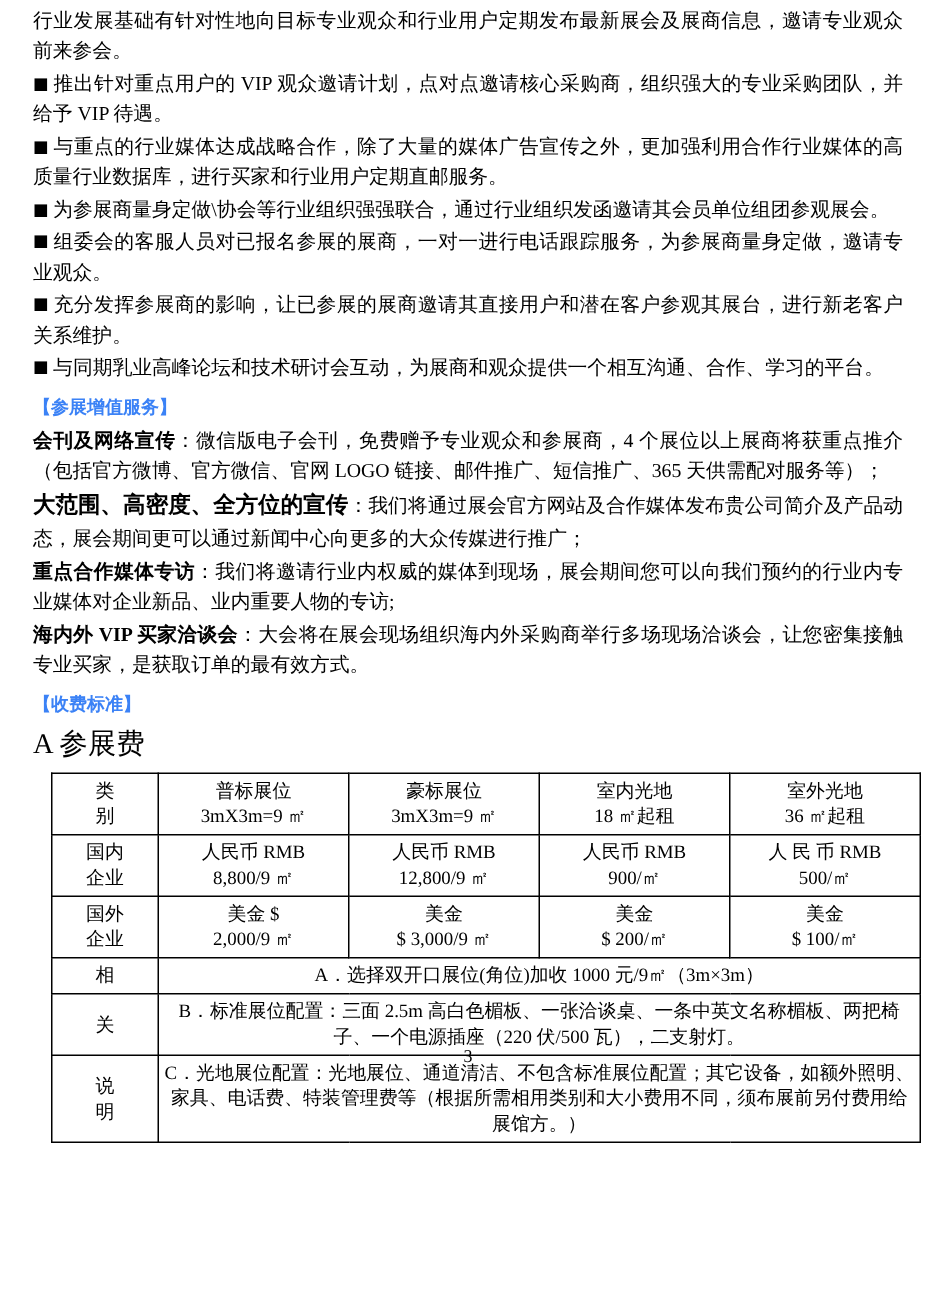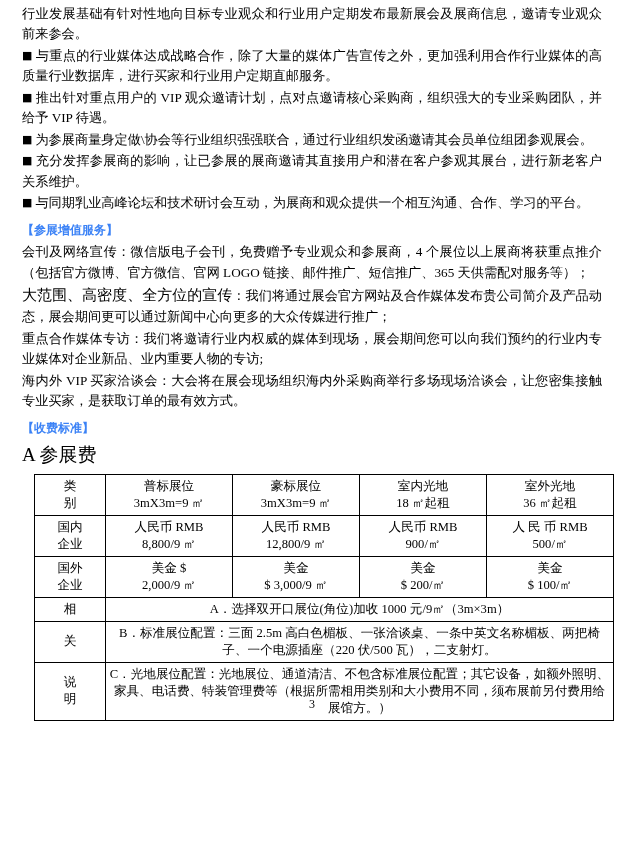--- a/index.html
+++ b/index.html
@@ -48,21 +48,21 @@
     margin: 7px 0 3px 0;
     font-family: "Liberation Serif", serif;
     font-size: 12px;
   }
   .svc {
     margin: 0 0 1px 0;
     text-align: justify;
     text-justify: inter-ideograph;
   }
   .svc .lead {
-    font-weight: normal;
+    font-weight: bold;
   }
   .svc .lead.big {
     font-size: 15px;
     margin-top: 28px;
   }
   .subhead {
     font-weight: normal;
     margin: 3px 0 4px 0;
     font-size: 19px;
   }
@@ -98,23 +98,24 @@
     font-size: 12px;
   }
 </style>
 </head>
 <body>
 
 <div class="page">
 
   <p class="para">行业发展基础有针对性地向目标专业观众和行业用户定期发布最新展会及展商信息，邀请专业观众前来参会。</p>
 
+  <p class="bullet-para"><span class="sq">■</span><span>推出针对重点用户的 VIP 观众邀请计划，点对点邀请核心采购商，组织强大的专业采购团队，并给予 VIP 待遇。</span></p>
   <p class="bullet-para"><span class="sq">■</span><span>与重点的行业媒体达成战略合作，除了大量的媒体广告宣传之外，更加强利用合作行业媒体的高质量行业数据库，进行买家和行业用户定期直邮服务。</span></p>
-  <p class="bullet-para"><span class="sq">■</span><span>推出针对重点用户的 VIP 观众邀请计划，点对点邀请核心采购商，组织强大的专业采购团队，并给予 VIP 待遇。</span></p>
   <p class="bullet-para"><span class="sq">■</span><span>为参展商量身定做\协会等行业组织强强联合，通过行业组织发函邀请其会员单位组团参观展会。</span></p>
+  <p class="bullet-para"><span class="sq">■</span><span>组委会的客服人员对已报名参展的展商，一对一进行电话跟踪服务，为参展商量身定做，邀请专业观众。</span></p>
   <p class="bullet-para"><span class="sq">■</span><span>充分发挥参展商的影响，让已参展的展商邀请其直接用户和潜在客户参观其展台，进行新老客户关系维护。</span></p>
   <p class="bullet-para"><span class="sq">■</span><span>与同期乳业高峰论坛和技术研讨会互动，为展商和观众提供一个相互沟通、合作、学习的平台。</span></p>
 
   <div class="section-head">【参展增值服务】</div>
 
   <p class="svc"><span class="lead">会刊及网络宣传</span><span>：微信版电子会刊，免费赠予专业观众和参展商，4 个展位以上展商将获重点推介（包括官方微博、官方微信、官网 LOGO 链接、邮件推广、短信推广、365 天供需配对服务等）；</span></p>
   <p class="svc"><span class="lead big">大范围、高密度、全方位的宣传</span><span>：我们将通过展会官方网站及合作媒体发布贵公司简介及产品动态，展会期间更可以通过新闻中心向更多的大众传媒进行推广；</span></p>
   <p class="svc"><span class="lead">重点合作媒体专访</span><span>：我们将邀请行业内权威的媒体到现场，展会期间您可以向我们预约的行业内专业媒体对企业新品、业内重要人物的专访;</span></p>
   <p class="svc"><span class="lead">海内外 VIP 买家洽谈会</span><span>：大会将在展会现场组织海内外采购商举行多场现场洽谈会，让您密集接触专业买家，是获取订单的最有效方式。</span></p>
 

